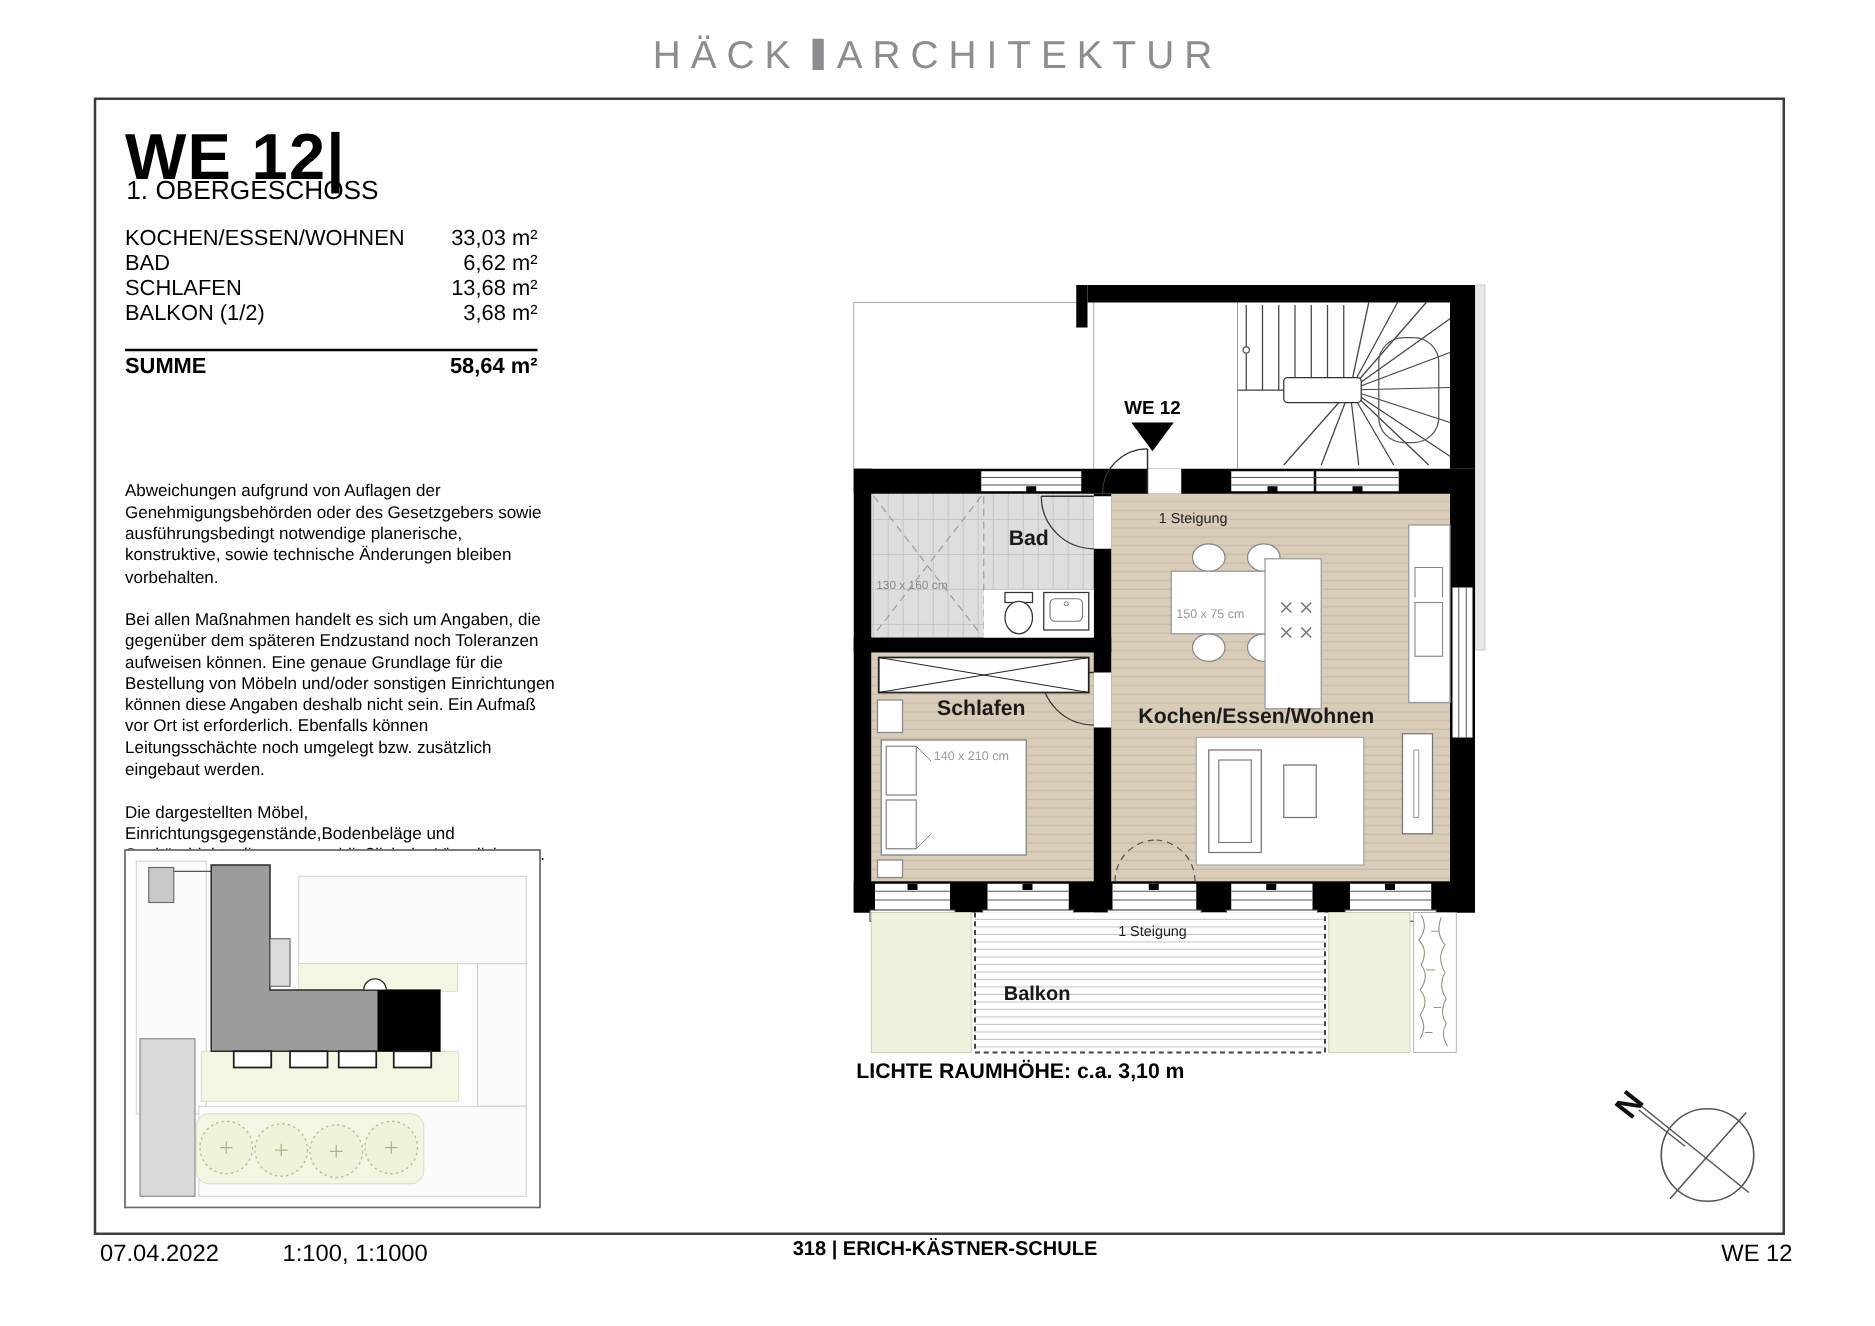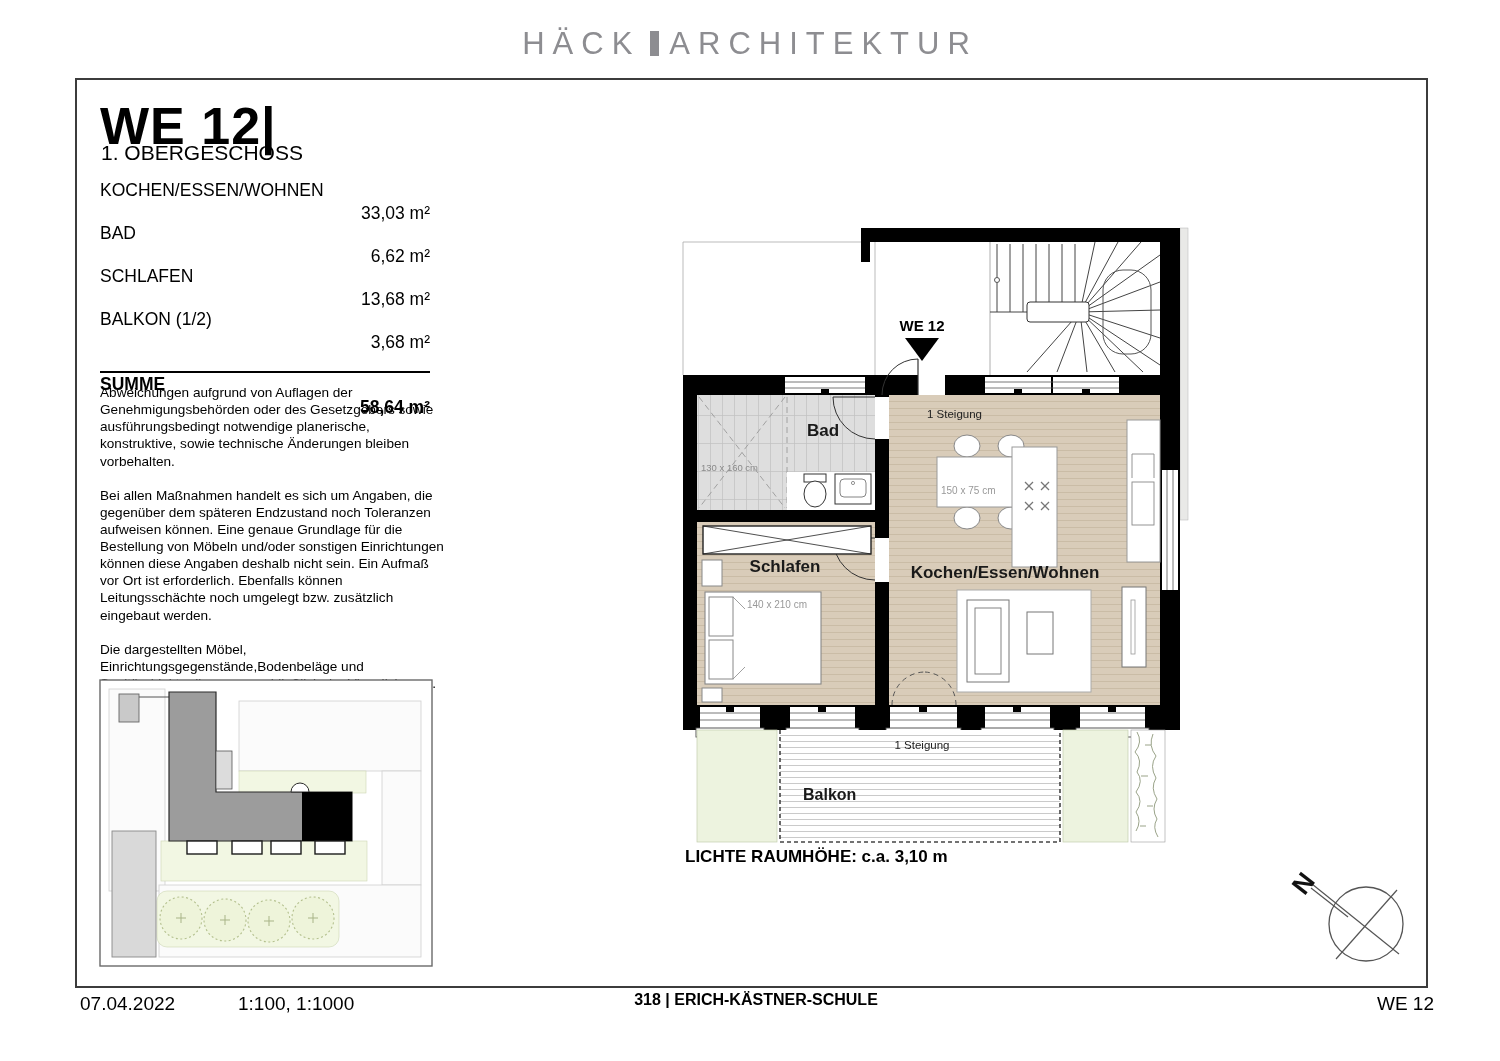--- a/index.html
+++ b/index.html
@@ -9,34 +9,34 @@
   .logo .logo-bar{display:inline-block;width:9px;height:25px;background:#8d8d91;margin:0 10px;vertical-align:-2px;}
   
   .frame{position:absolute;left:75px;top:78px;width:1349px;height:906px;border:2px solid #3c3c3c;background:#fff;}
   
   .title{position:absolute;left:100px;top:96px;font-size:52px;font-weight:bold;letter-spacing:1px;}
   .subtitle{position:absolute;left:101px;top:141px;font-size:21px;}
   
   .areas{position:absolute;left:100px;top:180px;width:330px;font-size:17.5px;}
   .arow{display:flex;justify-content:space-between;line-height:20px;}
   .arow .lbl{white-space:nowrap;}
-  .arow .val{text-align:right;white-space:nowrap;margin-top:23px;}
+  .arow .val{text-align:right;white-space:nowrap;}
   .arow.underlined{border-bottom:2px solid #000;padding-bottom:19px;}
   .arow.sum{font-weight:bold;margin-top:1px;}
   
   .notes{position:absolute;left:100px;top:384px;width:348px;font-size:13.6px;line-height:1.26;}
   .notes p{margin:0 0 17px 0;}
   
   .siteplan{position:absolute;left:99px;top:679px;}
   .floorplan{position:absolute;left:675px;top:220px;}
   .compass{position:absolute;left:1278px;top:860px;}
   
   .footer{position:absolute;left:0;top:993px;width:1500px;height:40px;font-size:19px;padding-left:12px;}
   .f-date{position:absolute;left:80px;top:0;}
-  .f-scale{position:absolute;left:226px;top:0;margin-left:12px;}
+  .f-scale{position:absolute;left:226px;top:0;}
   .f-project{position:absolute;left:0;width:100%;text-align:center;top:-2px;font-weight:bold;font-size:16px;}
   .f-unit{position:absolute;right:78px;top:0;}
   svg text{font-family:"Liberation Sans",sans-serif;}
 </style>
 </head>
 <body>
 
 <div class="logo">
   <span>HÄCK</span><span class="logo-bar"></span><span>ARCHITEKTUR</span>
 </div>

